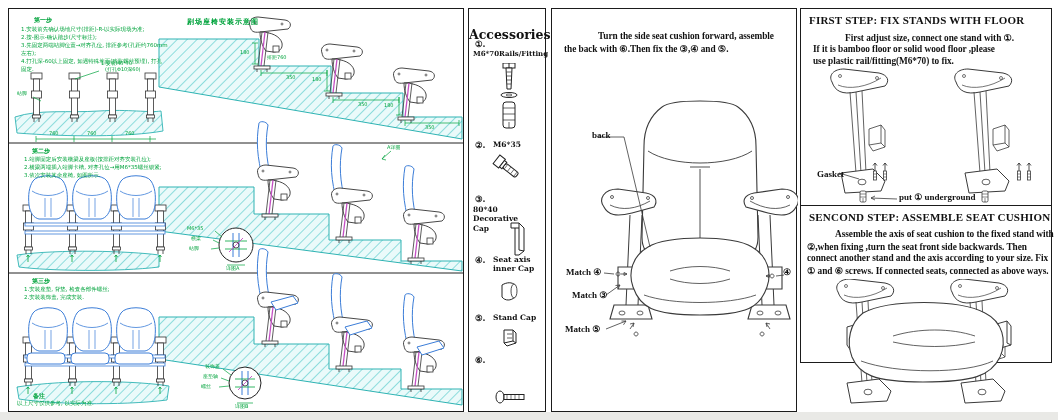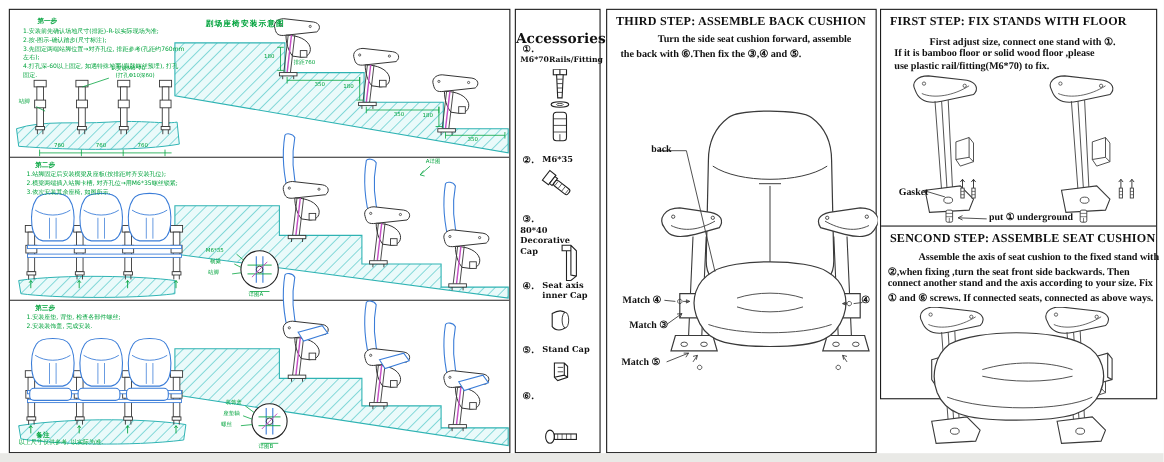--- a/index.html
+++ b/index.html
@@ -263,21 +263,20 @@
 
     <span class="acc-num" style="left:6px;top:346px">⑥.</span>
     <svg class="abs" style="left:24px;top:380px" width="36" height="16" viewBox="0 0 36 16">
       <ellipse cx="7" cy="8" rx="4" ry="6" fill="#fff" stroke="#222" stroke-width="1"></ellipse>
       <rect x="11" y="5.5" width="20" height="5" fill="#fff" stroke="#222" stroke-width="1"></rect>
       <path d="M14,5.5 v5 M18,5.5 v5 M22,5.5 v5 M26,5.5 v5" stroke="#222" stroke-width=".6"></path>
     </svg>
   </div>
 
   <div class="panel" id="step3">
-    <div class="step-title" style="left:8px;top:5px">THIRD STEP: ASSEMBLE BACK CUSHION</div>
     <div class="body-line" style="left:46px;top:22px">Turn the side seat cushion forward, assemble</div>
     <div class="body-line" style="left:12px;top:34px">the back with ⑥.Then fix the ③,④ and ⑤.</div>
 
     <svg class="abs" style="left:0;top:80px" width="246" height="250" viewBox="0 0 246 250">
       <g stroke="#3a3a3a" fill="#fff" stroke-width="1.1">
 
         <path d="M78,126 L74,216 M90,126 L86,216 M218,126 L222,216 M206,126 L210,216" fill="none" stroke-width="1"></path>
 
         <path d="M62,216 L96,216 L100,230 L58,230 Z"></path>
           <ellipse cx="70" cy="224" rx="3" ry="2" fill="none" stroke-width=".8"></ellipse>

